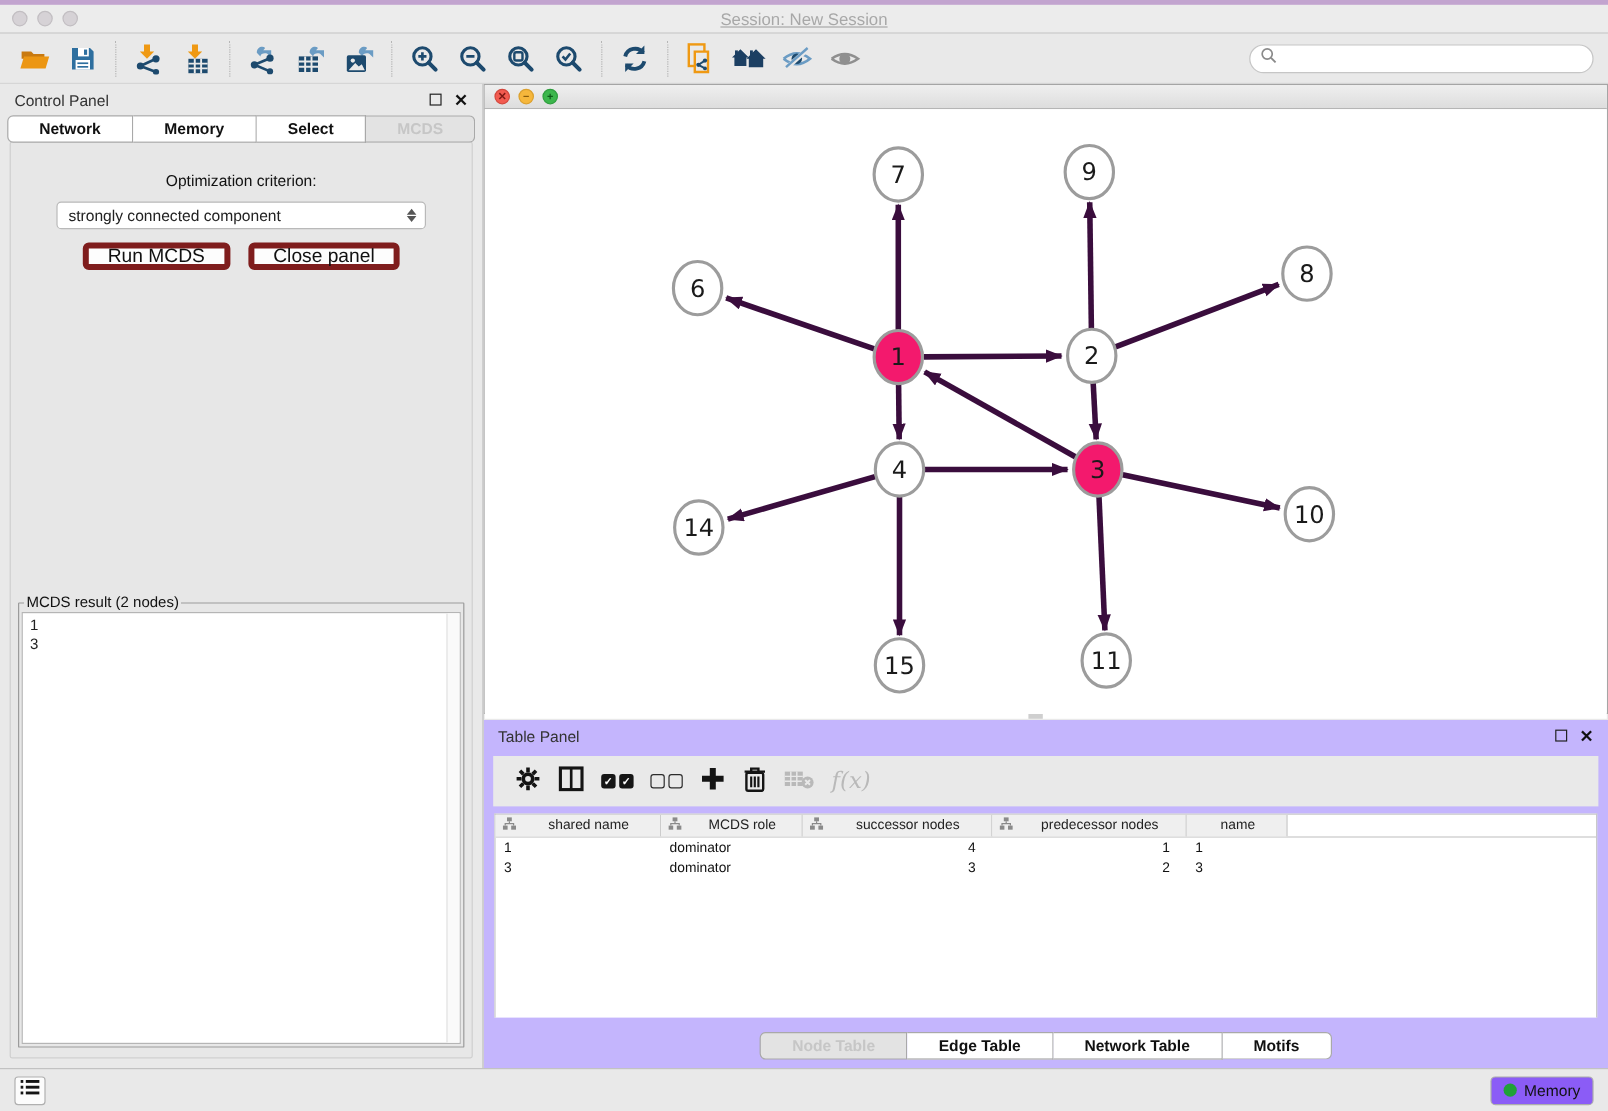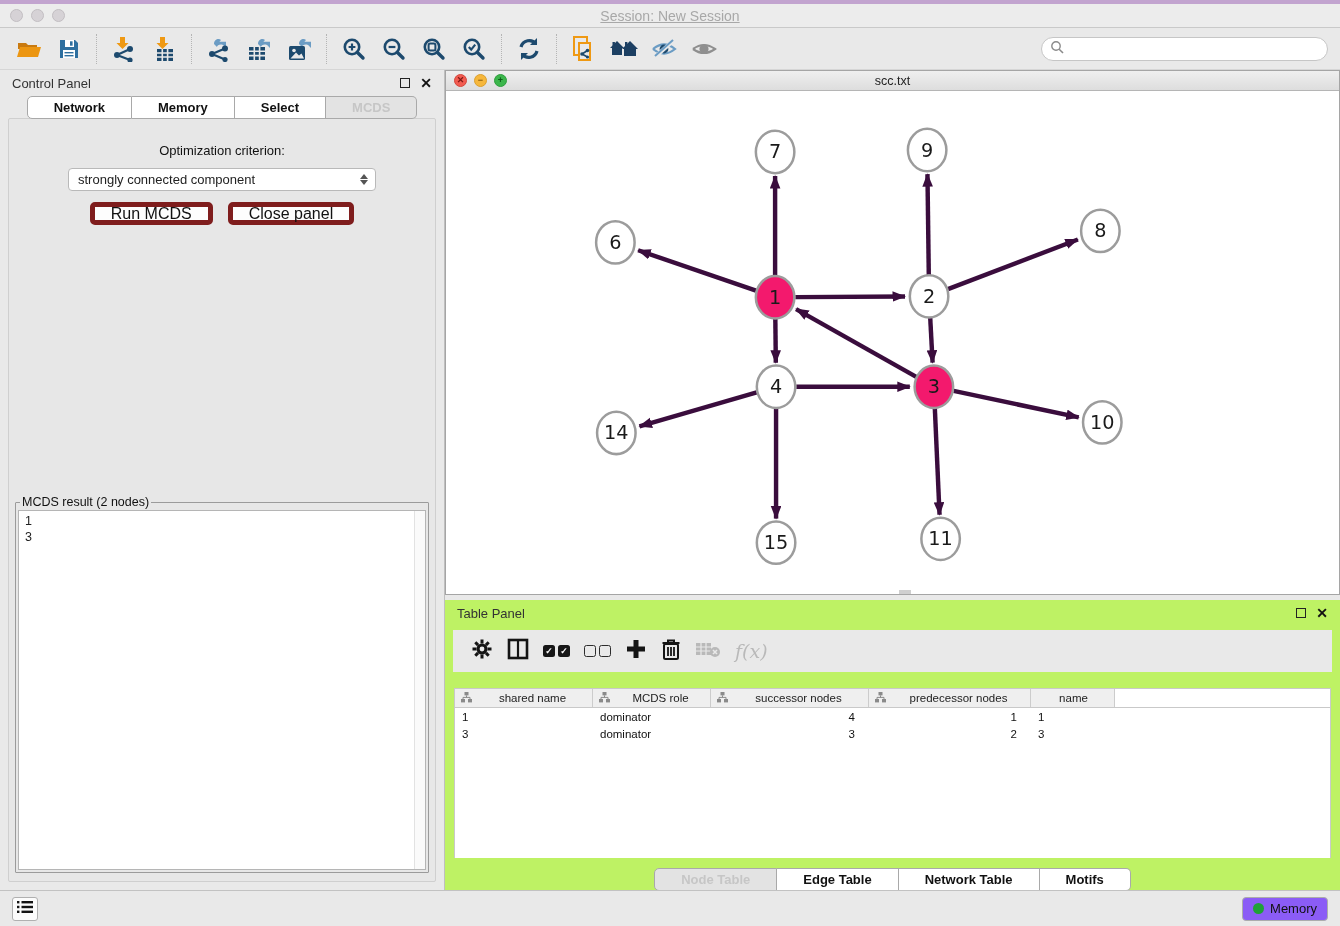--- a/index.html
+++ b/index.html
@@ -37,21 +37,21 @@
     margin-left:auto; width:287px; height:24px; background:#fff;
     border:1px solid #c6c6c6; border-radius:12px; display:flex; align-items:center;
     padding:0 8px; gap:5px;
   }
   .toolbar-search input { border:none; outline:none; flex:1; font-size:12px; background:transparent; }
 
   
   .main { flex:1; display:flex; min-height:0; }
 
   
-  .left-col { width:445px; flex:0 0 auto; display:flex; flex-direction:column; border-right:1px solid #bfbfbf; background:#e9e9e9; position:relative; }
+  .left-col { width:403px; flex:0 0 auto; display:flex; flex-direction:column; border-right:1px solid #bfbfbf; background:#e9e9e9; position:relative; }
   .panel-header { height:26px; display:flex; align-items:center; padding:0 12px; font-size:13px; color:#333; flex:0 0 auto; }
   .panel-header .ph-title { flex:1; }
   .ph-float { width:10px; height:10px; border:1.6px solid #222; margin-right:10px; }
   .ph-close { font-size:14px; font-weight:bold; color:#111; line-height:1; }
 
   .ctl-tabs { display:flex; justify-content:center; flex:0 0 auto; position:relative; z-index:2; }
   .tab {
     background:#fff; border:1px solid #a9a9a9; border-left:none;
     padding:3px 26px; font-size:13px; font-weight:700; color:#111; cursor:default;
   }
@@ -105,30 +105,30 @@
   .nl-min   { background:#f6b73c; border:1px solid #dba02e; color:#8a5d0b; }
   .nl-max   { background:#3cb64c; border:1px solid #2f9e3e; color:#0d5c18; }
   .net-title { position:absolute; left:0; right:0; text-align:center; font-size:12.5px; color:#222; }
   .net-canvas { flex:1; background:#fff; position:relative; }
   .net-canvas svg { display:block; width:100%; height:100%; }
   .canvas-grip { position:absolute; bottom:0; left:453px; width:12px; height:4px; background:#cfcfcf; }
 
   .h-splitter { height:5px; flex:0 0 auto; background:#e9e9e9; }
 
   
-  .table-panel { flex:1; display:flex; flex-direction:column; min-height:0; background:#bef264; padding:0 0 4px 0; }
+  .table-panel { flex:1; display:flex; flex-direction:column; min-height:0; background:#c4b5fd; padding:0 0 4px 0; }
   .tp-toolbar { height:42px; flex:0 0 auto; display:flex; align-items:center; gap:14px; padding:0 0 0 18px; margin:4px 8px 6px 8px; background:#e9e9e9; }
   .tp-ic { display:flex; align-items:center; justify-content:center; height:30px; }
   .fx-label { font-family:"DejaVu Serif", serif; font-style:italic; font-size:19px; color:#b9b9b9; }
   .cb-pair { display:flex; gap:3px; }
   .cb { width:12px; height:12px; border-radius:2.5px; }
   .cb-on { background:#161616; color:#fff; font-size:9px; font-weight:bold; display:flex; align-items:center; justify-content:center; }
   .cb-off { border:1.6px solid #2c2c2c; background:transparent; }
 
-  .tbl { margin:10px 9px; flex:0 0 auto; background:#fff; border:1px solid #c9c9c9; border-bottom:none; height:170px; overflow:hidden; }
+  .tbl { margin:0 9px; flex:0 0 auto; background:#fff; border:1px solid #c9c9c9; border-bottom:none; height:170px; overflow:hidden; }
   .tbl-head { display:flex; height:19px; border-bottom:1px solid #c9c9c9; background:#fff; }
   .th { display:flex; align-items:center; gap:5px; padding:0 4px 0 6px; background:#efefef; border-right:1px solid #cccccc; font-size:11.5px; color:#222; justify-content:flex-start; }
   .th .th-label { flex:1; text-align:center; }
   .tbl-row { display:flex; height:17px; font-size:11.5px; color:#111; }
   .td { padding:0 14px 0 7px; display:flex; align-items:center; }
   .td.right { justify-content:flex-end; }
 
   .tp-spacer { flex:1; }
   .bottom-tabs { display:flex; justify-content:center; flex:0 0 auto; margin-bottom:3px; }
 
@@ -379,21 +379,20 @@
 
     <div class="right-col">
 
       <div class="network-window">
         <div class="net-titlebar">
           <div class="net-lights">
             <span class="nl nl-close">✕</span>
             <span class="nl nl-min">−</span>
             <span class="nl nl-max">+</span>
           </div>
-          <div class="net-title">scc.txt</div>
         </div>
         <div class="net-canvas">
           <svg id="graph-svg" viewBox="0 0 928 504" preserveAspectRatio="xMidYMid meet">
               <defs>
                 <marker id="arrow" markerUnits="userSpaceOnUse" markerWidth="16" markerHeight="13" refX="13" refY="5.5" orient="auto">
                   <path d="M0,0 L14,5.5 L0,11 z" fill="#3a0d3d"></path>
                 </marker>
               </defs>
               <line x1="342" y1="184" x2="342" y2="79" stroke="#3a0d3d" stroke-width="4.6" marker-end="url(#arrow)"></line>
               <line x1="322.13828360996655" y1="198.18001304679575" x2="199.64490046432553" y2="156.11903208714793" stroke="#3a0d3d" stroke-width="4.6" marker-end="url(#arrow)"></line>

